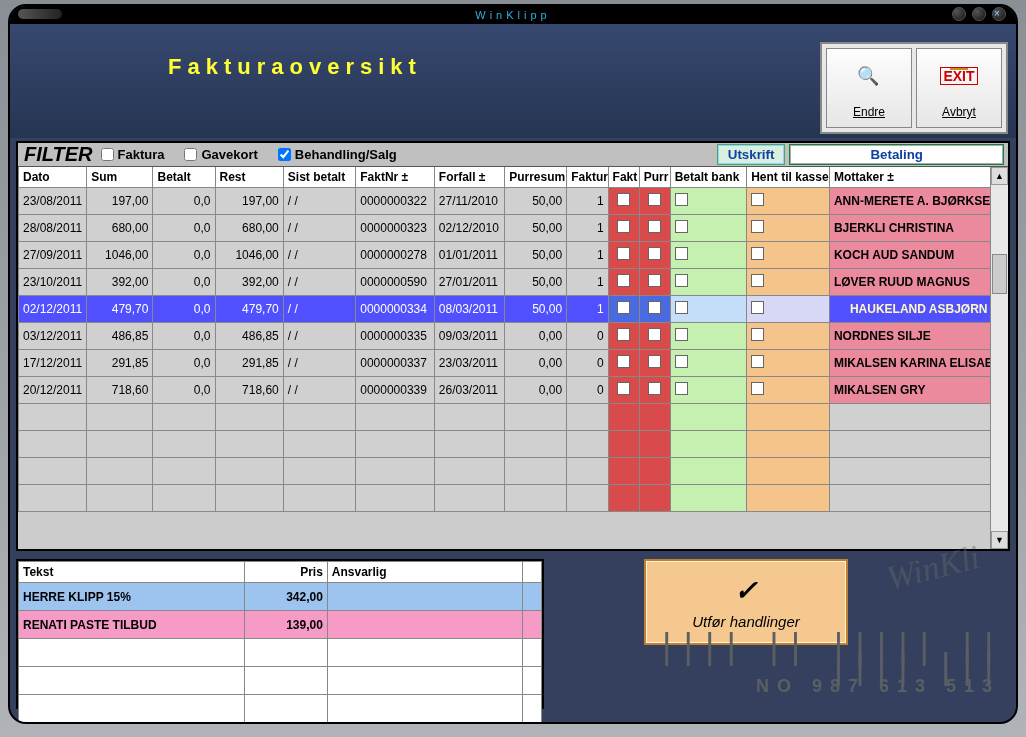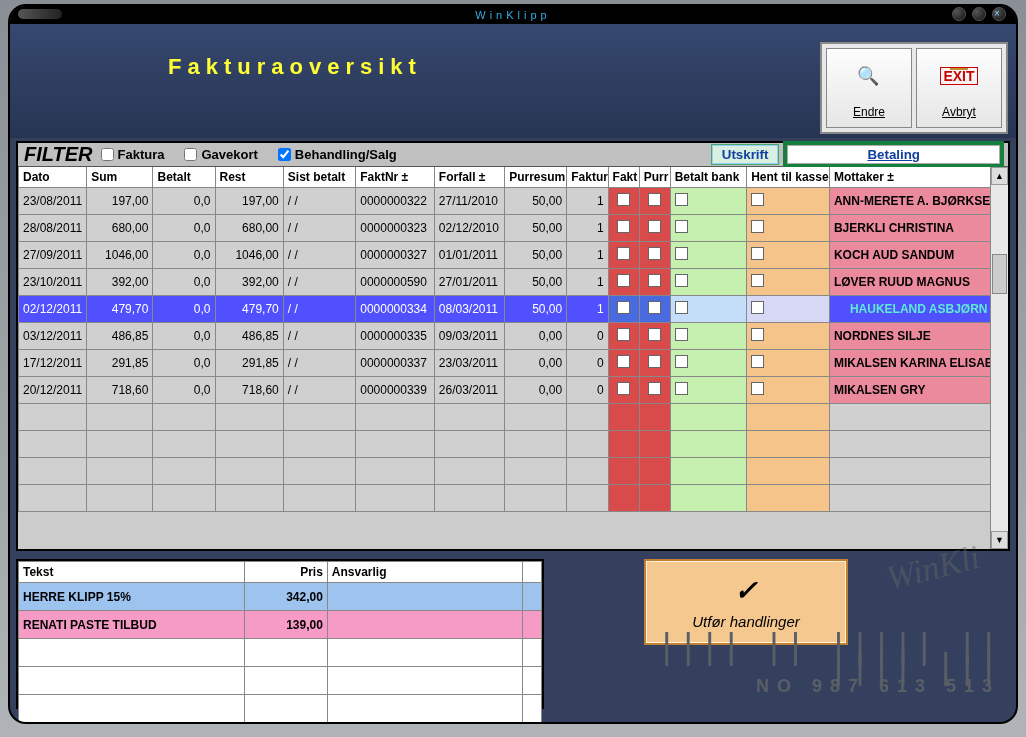--- a/index.html
+++ b/index.html
@@ -71,23 +71,22 @@
   }
   .filter-opt { display:flex; align-items:center; gap:4px; margin-right:20px; font-size:13px;}
   .filter-opt input { width:13px; height:13px; }
   .filter-gap { flex:1; }
   .utskrift-btn {
     border:1px solid #4a6; background:#d9efe0; color:#1040a0; font-weight:bold;
     padding:2px 10px; margin-right:4px; cursor:pointer;
     box-shadow: inset 0 0 0 1px #9cf;
   }
   .betaling-btn {
-    border:4px solid #15803d; background:#fff; color:#1040a0; font-weight:bold;
+    border:1px solid #15803d; background:#fff; color:#1040a0; font-weight:bold;
     padding:2px 80px; cursor:pointer; margin-right:4px;
-    text-decoration:underline;
     box-shadow: inset 0 0 0 1px #aaa;
   }
 
   .grid-scroll { flex:1; position:relative; background:#ccc; overflow:hidden;}
   table.grid { border-collapse:collapse; width:100%; table-layout:fixed; }
   table.grid th, table.grid td {
     border:1px solid #888; padding:3px 4px; font-size:12px; height:27px;
     text-align:right; background:#d0d0d0; overflow:hidden; white-space:nowrap;
   }
   table.grid th {
@@ -98,21 +97,21 @@
   table.grid td.c { text-align:center; }
   .col-fakt { background:#d94a4a !important; }
   .col-purr { background:#d94a4a !important; }
   .col-bank { background:#c6f0b0 !important; }
   .col-hent { background:#f5c48a !important; }
   .col-mott { background:#ec8a9d !important; text-align:left !important; font-weight:bold; }
   tr.selected td { background:#5050ff !important; color:#fff; }
   tr.selected td.col-fakt, tr.selected td.col-purr { background:#4a6adf !important; }
   tr.selected td.col-bank { background:#c4ddf8 !important; color:#000; }
   tr.selected td.col-hent { background:#d6d8f6 !important; color:#000; }
-  tr.selected td.col-mott { background:#5050ff !important; color:#5eead4;padding-left:20px; }
+  tr.selected td.col-mott { background:#5050ff !important; color:#fef9c3;padding-left:20px; }
   tr.empty td { background:#d0d0d0; }
   tr.empty td.col-fakt, tr.empty td.col-purr { background:#d94a4a; }
   tr.empty td.col-bank { background:#c6f0b0; }
   tr.empty td.col-hent { background:#f5c48a; }
   tr.empty td.col-mott { background:#d0d0d0 !important; }
   .chk { width:13px; height:13px; background:#fff; border:1px solid #666; display:inline-block;}
   .vscroll {
     position:absolute; right:0; top:0; bottom:0; width:18px;
     background:#e8e8e8; border-left:1px solid #888;
     display:flex; flex-direction:column;
@@ -279,21 +278,21 @@
               <td class="l col-bank"><span class="chk"></span></td>
               <td class="l col-hent"><span class="chk"></span></td>
               <td class="col-mott">BJERKLI CHRISTINA</td>
             </tr>
             <tr>
               <td class="l">27/09/2011</td>
               <td>1046,00</td>
               <td>0,0</td>
               <td>1046,00</td>
               <td class="l">/ /</td>
-              <td class="l">0000000327</td>
+              <td class="l">0000000278</td>
               <td class="l">01/01/2011</td>
               <td>50,00</td>
               <td>1</td>
               <td class="c col-fakt"><span class="chk"></span></td>
               <td class="c col-purr"><span class="chk"></span></td>
               <td class="l col-bank"><span class="chk"></span></td>
               <td class="l col-hent"><span class="chk"></span></td>
               <td class="col-mott">KOCH AUD SANDUM</td>
             </tr>
             <tr>

